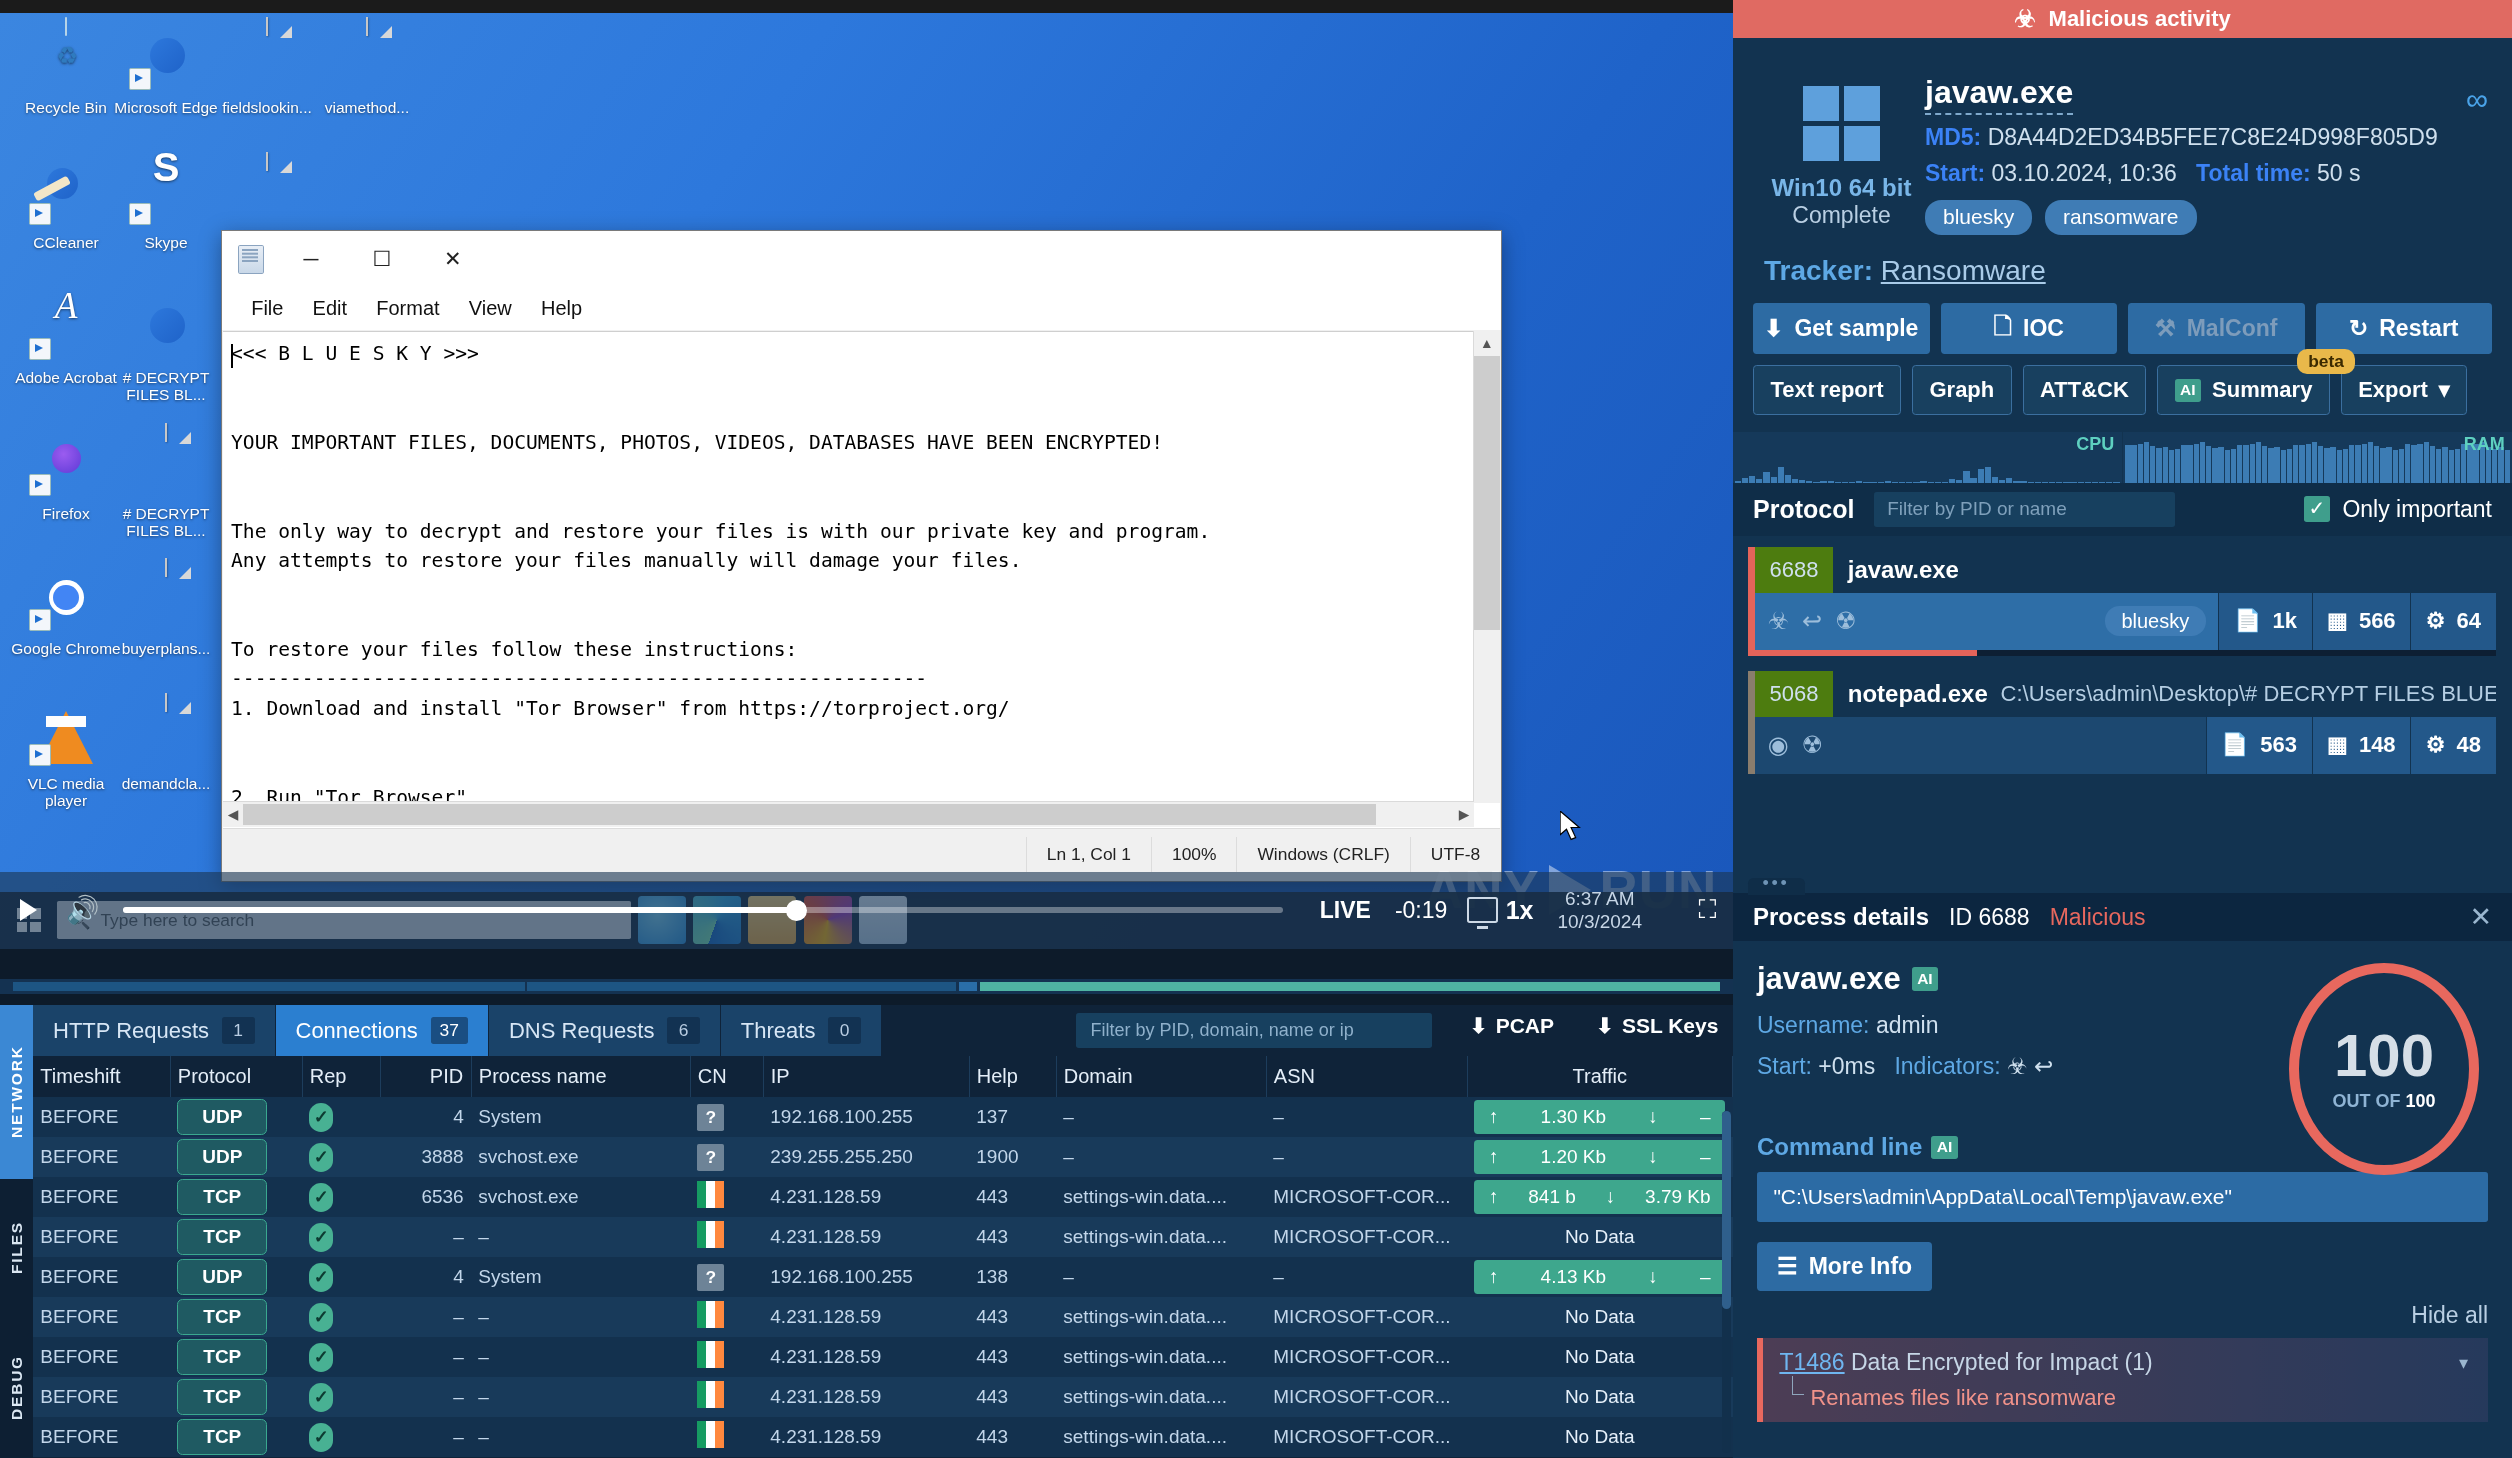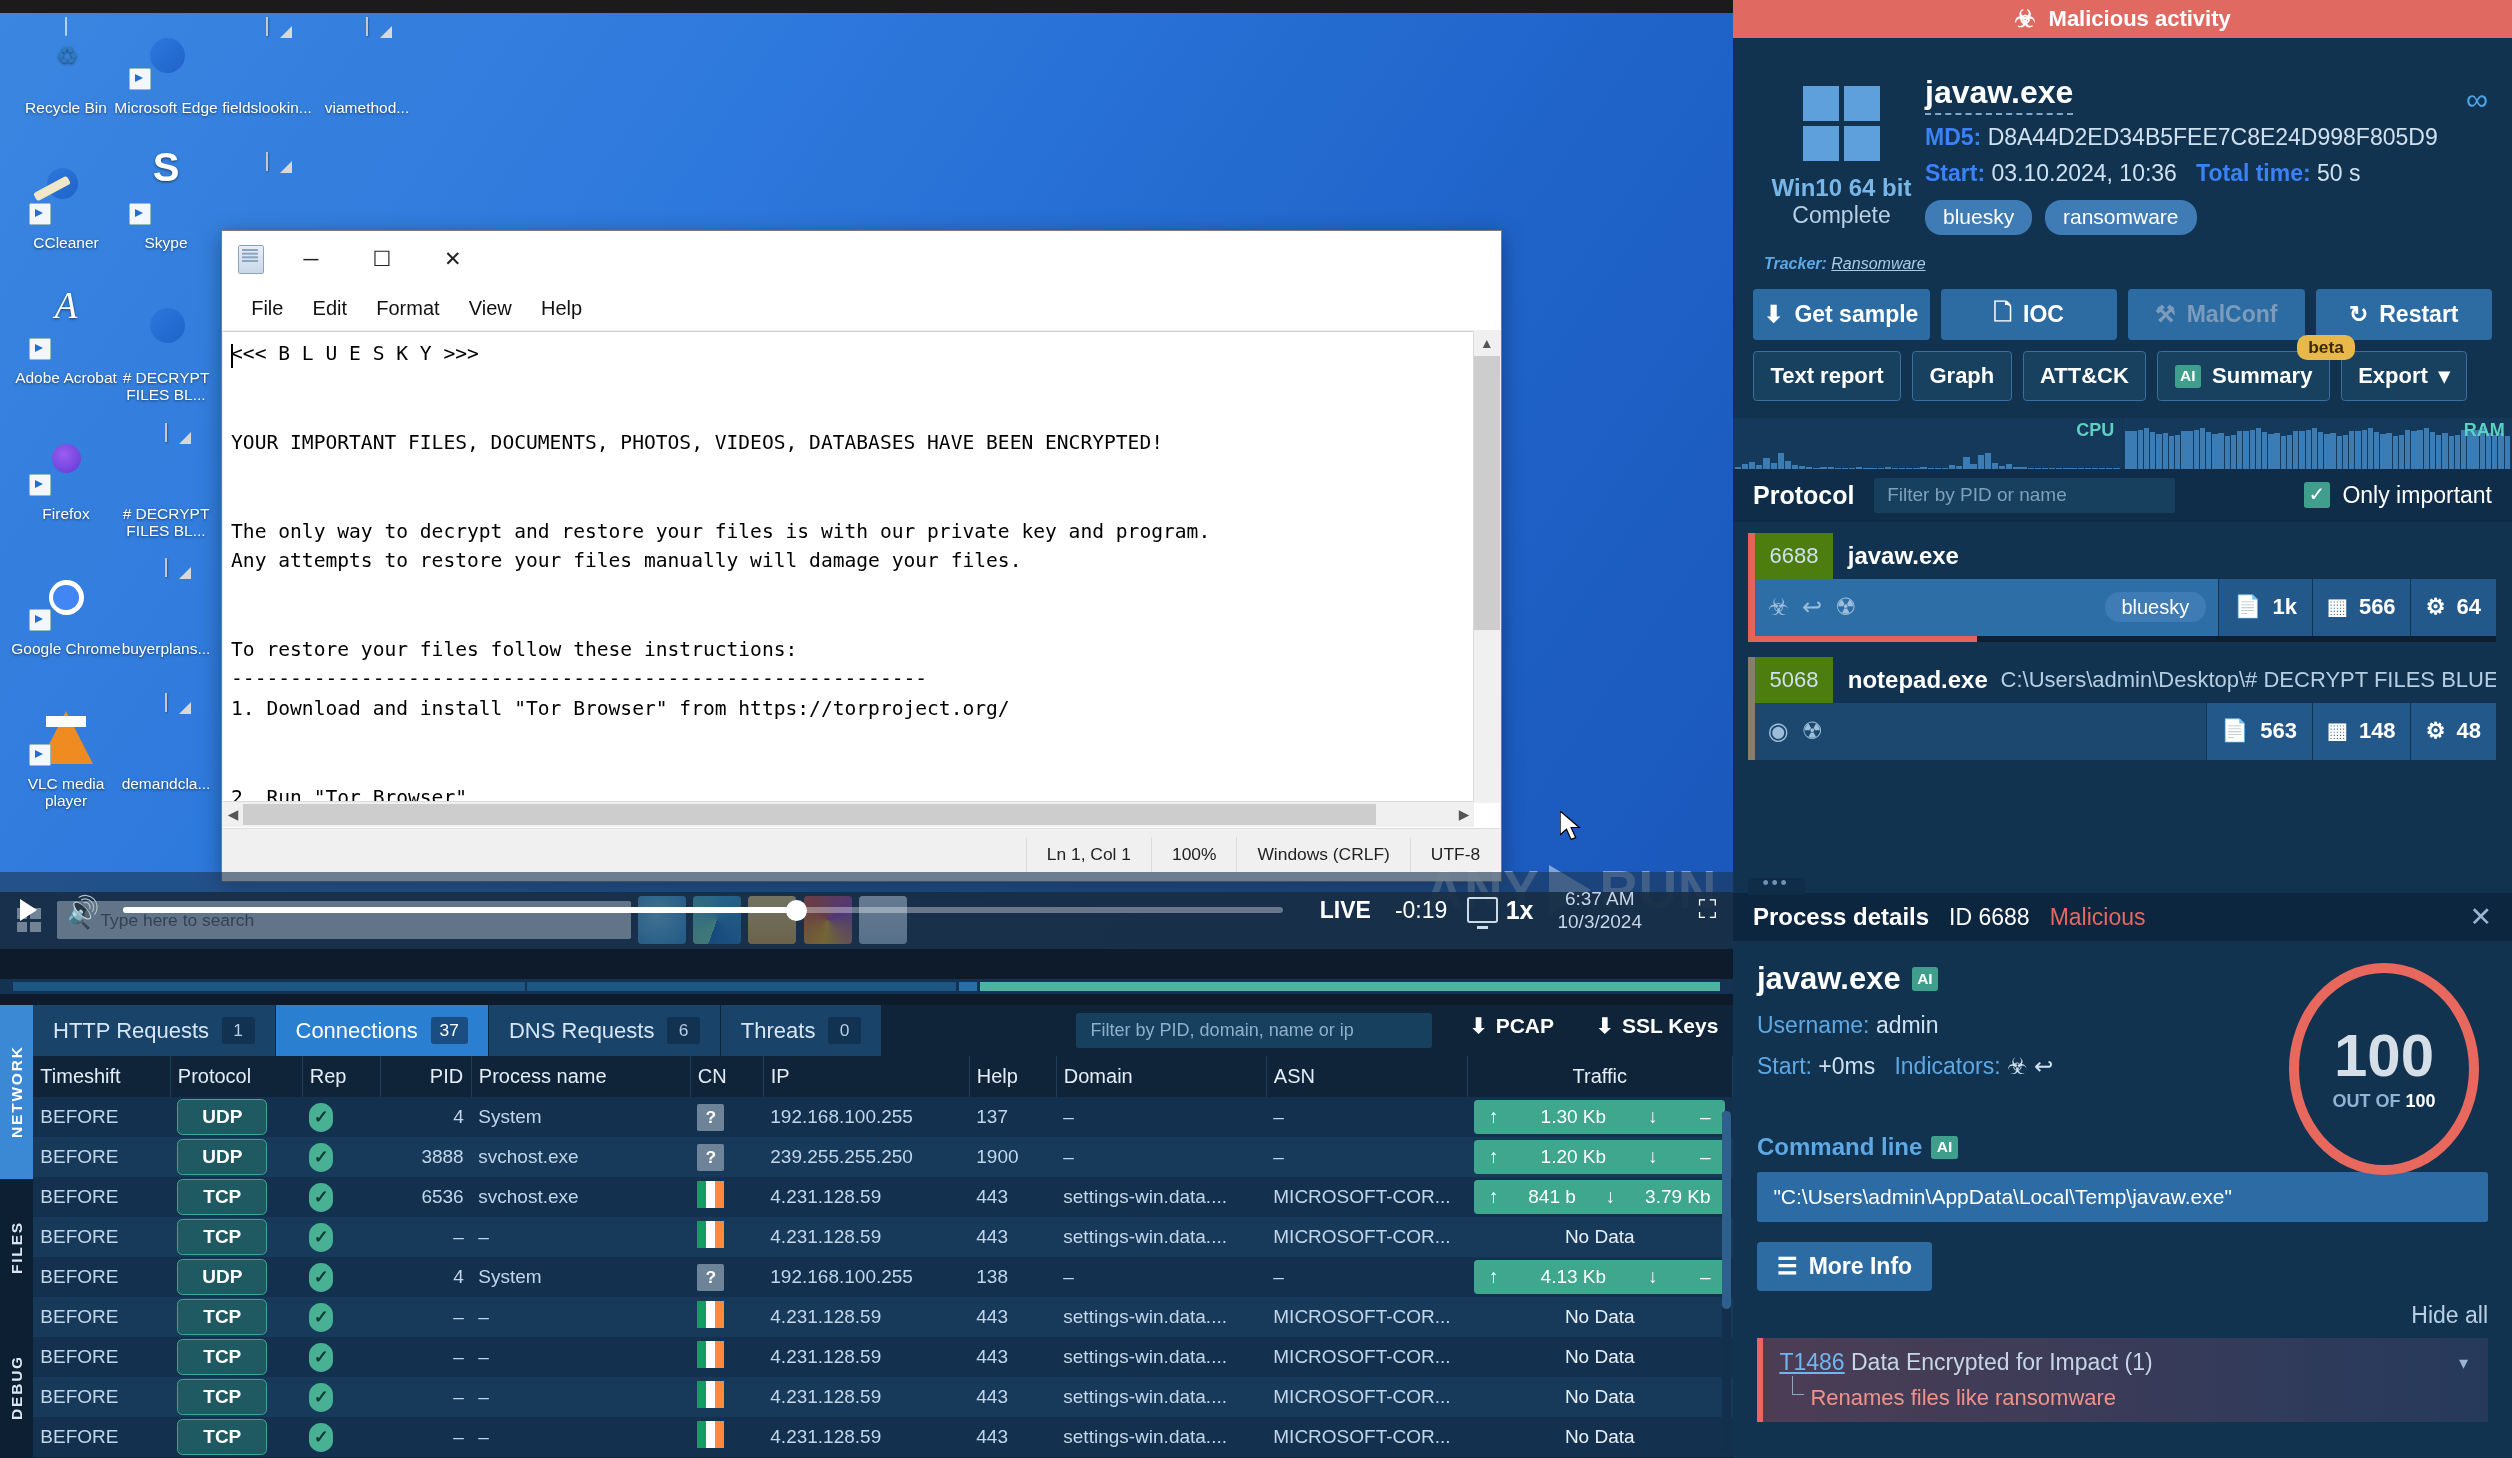--- a/index.html
+++ b/index.html
@@ -183,21 +183,21 @@
   .oslogo{width:77px;height:75px;margin:0 auto;display:grid;grid-template-columns:1fr 1fr;grid-template-rows:1fr 1fr;gap:5.5px;}
   .oslogo i{background:#5ea0dc;display:block;}
   .os-name{color:#79b6e8;font-size:24px;font-weight:bold;margin-top:12.8px;}
   .os-state{color:#b9cfe3;font-size:23px;}
   #finfo{position-left:0;margin-left:192px;padding-top:20px;}
   #fname{color:#fff;font-size:32px;font-weight:bold;border-bottom:2.7px dashed #7fa9cc;display:inline-block;padding-bottom:1.8px;}
   .kv{font-size:23px;margin-top:9px;color:#cfe0ee;}
   .kv b{color:#3b82f6;font-weight:bold;}
   .tags{margin-top:12.8px;display:flex;gap:12.8px;}
   .tag{background:#3f7cb5;color:#fff;border-radius:16.4px;padding:5.5px 18px;font-size:21px;}
-  #tracker{margin:20px 0 16px 31px;color:#5ea8e4;font-size:16px;font-weight:bold;font-style:italic;}
+  #tracker{margin:20px 0 16px 31px;color:#5ea8e4;font-size:28px;font-weight:bold;}
   #tracker a{color:#a9cbe8;text-decoration:underline;font-weight:normal;}
   #btnrow1{display:flex;gap:11px;margin:16.4px 20px 0;}
   #btnrow1 .b{flex:1;height:51px;background:#2d6ba3;border-radius:3.7px;color:#fff;font-size:23px;font-weight:bold;
      display:flex;align-items:center;justify-content:center;gap:11px;}
   #btnrow1 .b.dim{color:#7d9cbb;}
   #btnrow2{display:flex;gap:11px;margin:11px 20px 0;position:relative;}
   #btnrow2 .b{height:48px;border:0.9px solid #3b6f9f;border-radius:3.7px;color:#fff;font-size:22px;font-weight:bold;
      display:flex;align-items:center;justify-content:center;gap:11px;padding:0 16.4px;background:#18405f;}
   .aibadge{background:#3f9e8c;color:#fff;font-size:15.5px;padding:2.7px 5.5px;border-radius:2.7px;font-weight:bold;}
   #beta{position:absolute;right:137px;top:-16.4px;background:#e9b84a;color:#3b2a00;font-size:17.4px;font-weight:bold;

